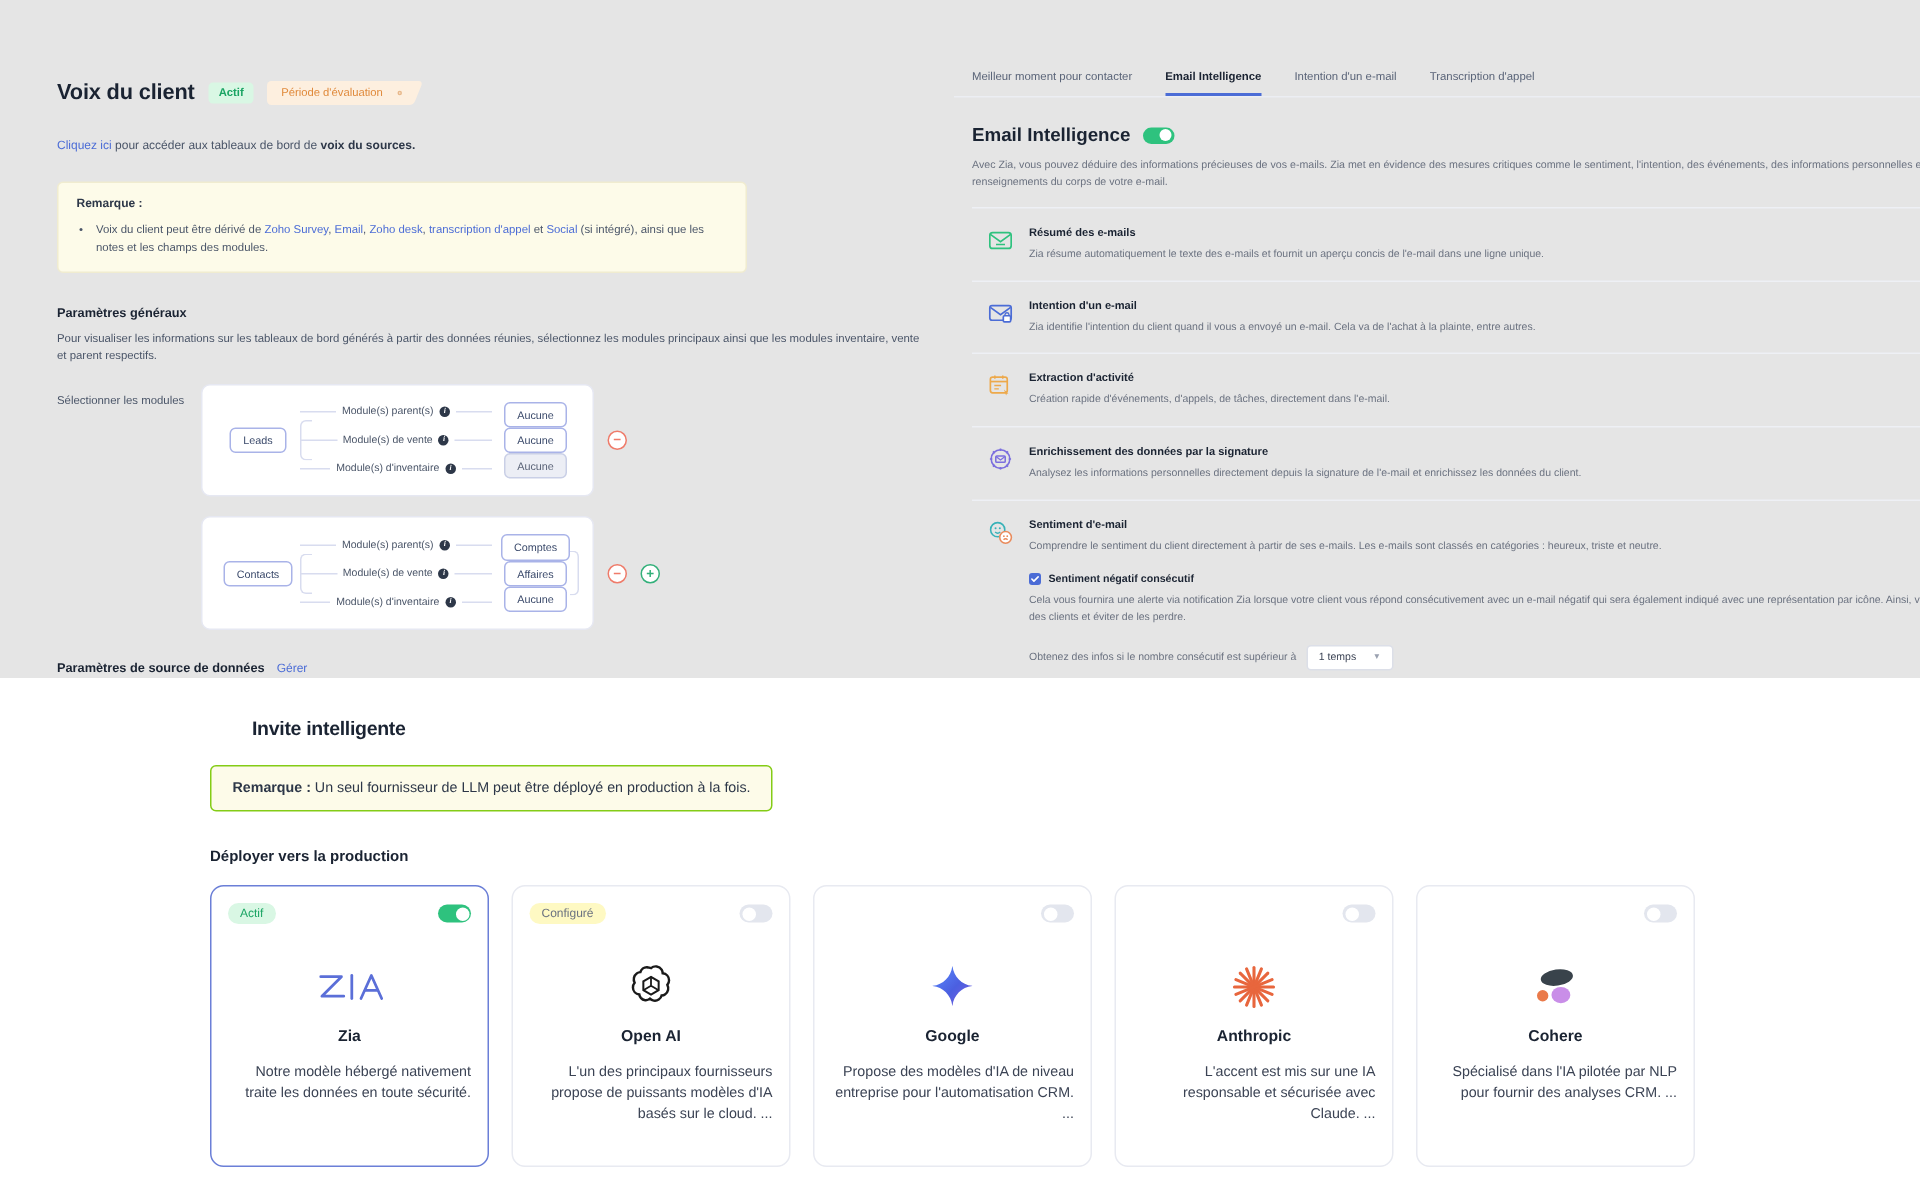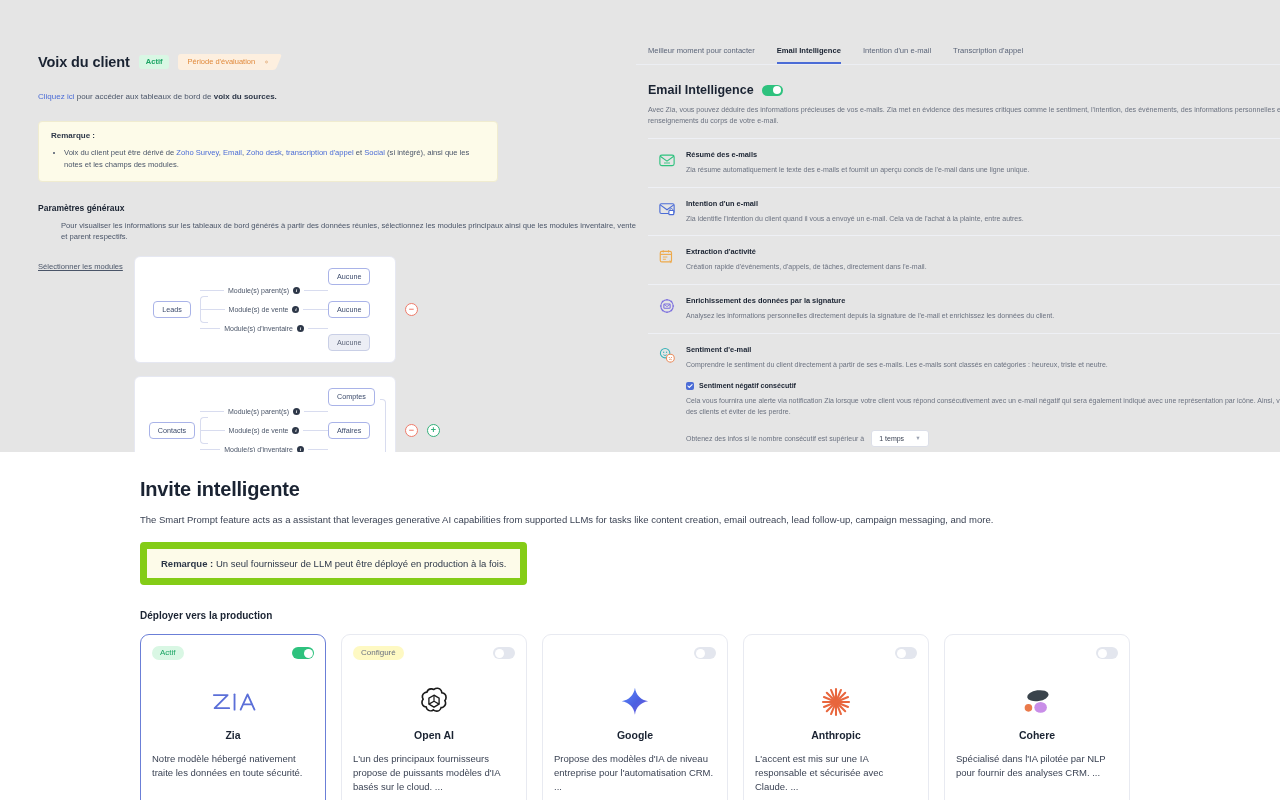--- a/index.html
+++ b/index.html
@@ -41,24 +41,24 @@
 
   .note-box {
     margin-top: 17px; background: #fdfbe9; border: 1px solid #f0ecd0; border-radius: 4px;
     padding: 9px 12px 10px 12px; width: 460px;
   }
   .note-title { font-size: 8px; font-weight: bold; color: #2d3748; }
   .note-list { margin: 7px 0 0 13px; }
   .note-list li { font-size: 7.6px; line-height: 1.6; color: #4a5568; }
 
   .sec-head { margin-top: 21px; font-size: 8.5px; font-weight: bold; color: #1a2332; }
-  .sec-sub { margin-top: 7px; font-size: 7.6px; color: #4a5568; line-height: 1.5; max-width: 580px; margin-left: 23px; }
+  .sec-sub { margin-top: 7px; font-size: 7.6px; color: #4a5568; line-height: 1.5; max-width: 580px; }
 
   .mod-area { margin-top: 13px; display: flex; align-items: flex-start; }
-  .mod-label { font-size: 7.6px; color: #4a5568; width: 96px; padding-top: 6px; text-decoration: underline; }
+  .mod-label { font-size: 7.6px; color: #4a5568; width: 96px; padding-top: 6px; }
   .mod-groups { display: flex; flex-direction: column; gap: 13px; }
   .mod-row { display: flex; align-items: center; gap: 9px; }
   .mod-card {
     border: 1px solid #e6e8f2; border-radius: 6px; width: 262px; padding: 11px 9px;
     background: #fff; position: relative;
   }
   .mod-grid { display: flex; align-items: center; }
   .mod-left { width: 56px; display: flex; align-items: center; justify-content: center; }
   .pill {
     border: 1px solid #a9b3e8; border-radius: 4px; background: #fff;
@@ -67,21 +67,21 @@
   }
   .pill.muted { background: #eceef5; border-color: #c9cfe6; color: #5b6478; }
   .mod-mid { flex: 1; display: flex; flex-direction: column; gap: 12px; position: relative; }
   .mod-mid-row { display: flex; align-items: center; gap: 4px; font-size: 7px; color: #4a5568; white-space: nowrap; }
   .conn { height: 1px; background: #d8dcef; flex: 1; min-width: 9px; }
   .ibadge {
     display: inline-block; width: 7px; height: 7px; border-radius: 50%; background: #2d3748;
     color: #fff; font-size: 5px; font-style: italic; font-weight: bold;
     text-align: center; line-height: 7px; font-family: "Liberation Serif", serif;
   }
-  .mod-right { width: 58px; display: flex; flex-direction: column; gap: 16px; align-items: flex-start; }
+  .mod-right { width: 58px; display: flex; flex-direction: column; gap: 0; align-items: center; }
   .brace {
     position: absolute; left: 0; top: 9px; bottom: 9px; width: 8px;
     border-left: 1px solid #d8dcef; border-top: 1px solid #d8dcef; border-bottom: 1px solid #d8dcef;
     border-radius: 4px 0 0 4px;
   }
   .rbrace {
     position: absolute; right: 0; top: 11px; bottom: 11px; width: 6px;
     border-right: 1px solid #d8dcef; border-top: 1px solid #d8dcef; border-bottom: 1px solid #d8dcef;
     border-radius: 0 4px 4px 0;
   }
@@ -153,24 +153,24 @@
     font-size: 7px; color: #3b4354; display: inline-flex; align-items: center; gap: 11px;
     background: #fff; cursor: pointer;
   }
   .caret { font-size: 5.5px; color: #9aa1b0; }
 
   
   .overlay {
     position: absolute; left: 0; top: 452px; width: 1280px; height: 348px;
     background: #ffffff; z-index: 5; padding: 26px 0 0 140px;
   }
-  .smart-title { font-size: 20px; font-weight: bold; color: #1a2332; letter-spacing: -0.2px; }
+  .smart-title { font-size: 13px; font-weight: bold; color: #1a2332; letter-spacing: -0.2px; margin-left: 28px; }
   .smart-desc { margin-top: 13px; font-size: 9.5px; color: #3b4354; }
   .smart-note {
-    margin-top: 17px; display: inline-block; background: #fdfbe9; border: 7px solid #84cc16;
+    margin-top: 17px; display: inline-block; background: #fdfbe9; border: 1px solid #84cc16;
     border-radius: 4px; padding: 9px 14px; font-size: 9.5px; color: #2d3748;
   }
   .smart-note b { font-weight: bold; }
   .deploy-head { margin-top: 25px; font-size: 10px; font-weight: bold; color: #1a2332; }
 
   .cards { margin-top: 13px; display: flex; gap: 15px; }
   .card {
     width: 186px; height: 188px; border: 1px solid #e8eaf1; border-radius: 9px;
     background: #fff; padding: 10px 11px; position: relative;
     display: flex; flex-direction: column; align-items: center;
@@ -184,21 +184,21 @@
   .chip-conf { background: #fef9c3; color: #6b7280; }
   .chip-empty { visibility: hidden; }
   .tg {
     width: 22px; height: 12px; border-radius: 7px; background: #e3e6ee; position: relative; cursor: pointer; flex: none;
   }
   .tg .k { position: absolute; top: 1.5px; left: 1.5px; width: 9px; height: 9px; border-radius: 50%; background: #fff; }
   .tg.on { background: #2ec27e; }
   .tg.on .k { left: auto; right: 1.5px; }
   .card-logo { height: 42px; margin-top: 20px; display: flex; align-items: center; justify-content: center; }
   .card-name { margin-top: 6px; font-size: 10.5px; font-weight: bold; color: #1a2332; }
-  .card-desc { margin-top: 11px; font-size: 9.5px; color: #3b4354; text-align: left; line-height: 1.45; }
+  .card-desc { margin-top: 11px; font-size: 9.5px; color: #3b4354; text-align: right; line-height: 1.45; }
 </style>
 </head>
 <body>
 
 <div class="page">
 
   <div class="left-col">
 
     <div class="vdc-title-row">
       <span class="vdc-title">Voix du client</span>
@@ -454,21 +454,20 @@
           <div class="feat-title">Émotion par e-mail</div>
           <div class="feat-desc">Zia analyse chaque conversation par e-mail et identifie les émotions suivantes : bonheur, enthousiasme, gratitude, confiance, confusion, mécontentement, frustration et neutralité. L'analyse des émotions ajoute plus de granularité par rapport à l'analyse des sentiments.</div>
         </div>
       </div>
 
     </div>
   </div>
 
   <div class="overlay">
     <div class="smart-title">Invite intelligente</div>
-    <div class="smart-desc">The Smart Prompt feature acts as a assistant that leverages generative AI capabilities from supported LLMs for tasks like content creation, email outreach, lead follow-up, campaign messaging, and more.</div>
     <div class="smart-note">
       <b>Remarque :</b><span> Un seul fournisseur de LLM peut être déployé en production à la fois.</span>
     </div>
     <div class="deploy-head">Déployer vers la production</div>
 
     <div class="cards">
 
       <div class="card active">
         <div class="card-top">
           <span class="chip chip-actif">Actif</span>

